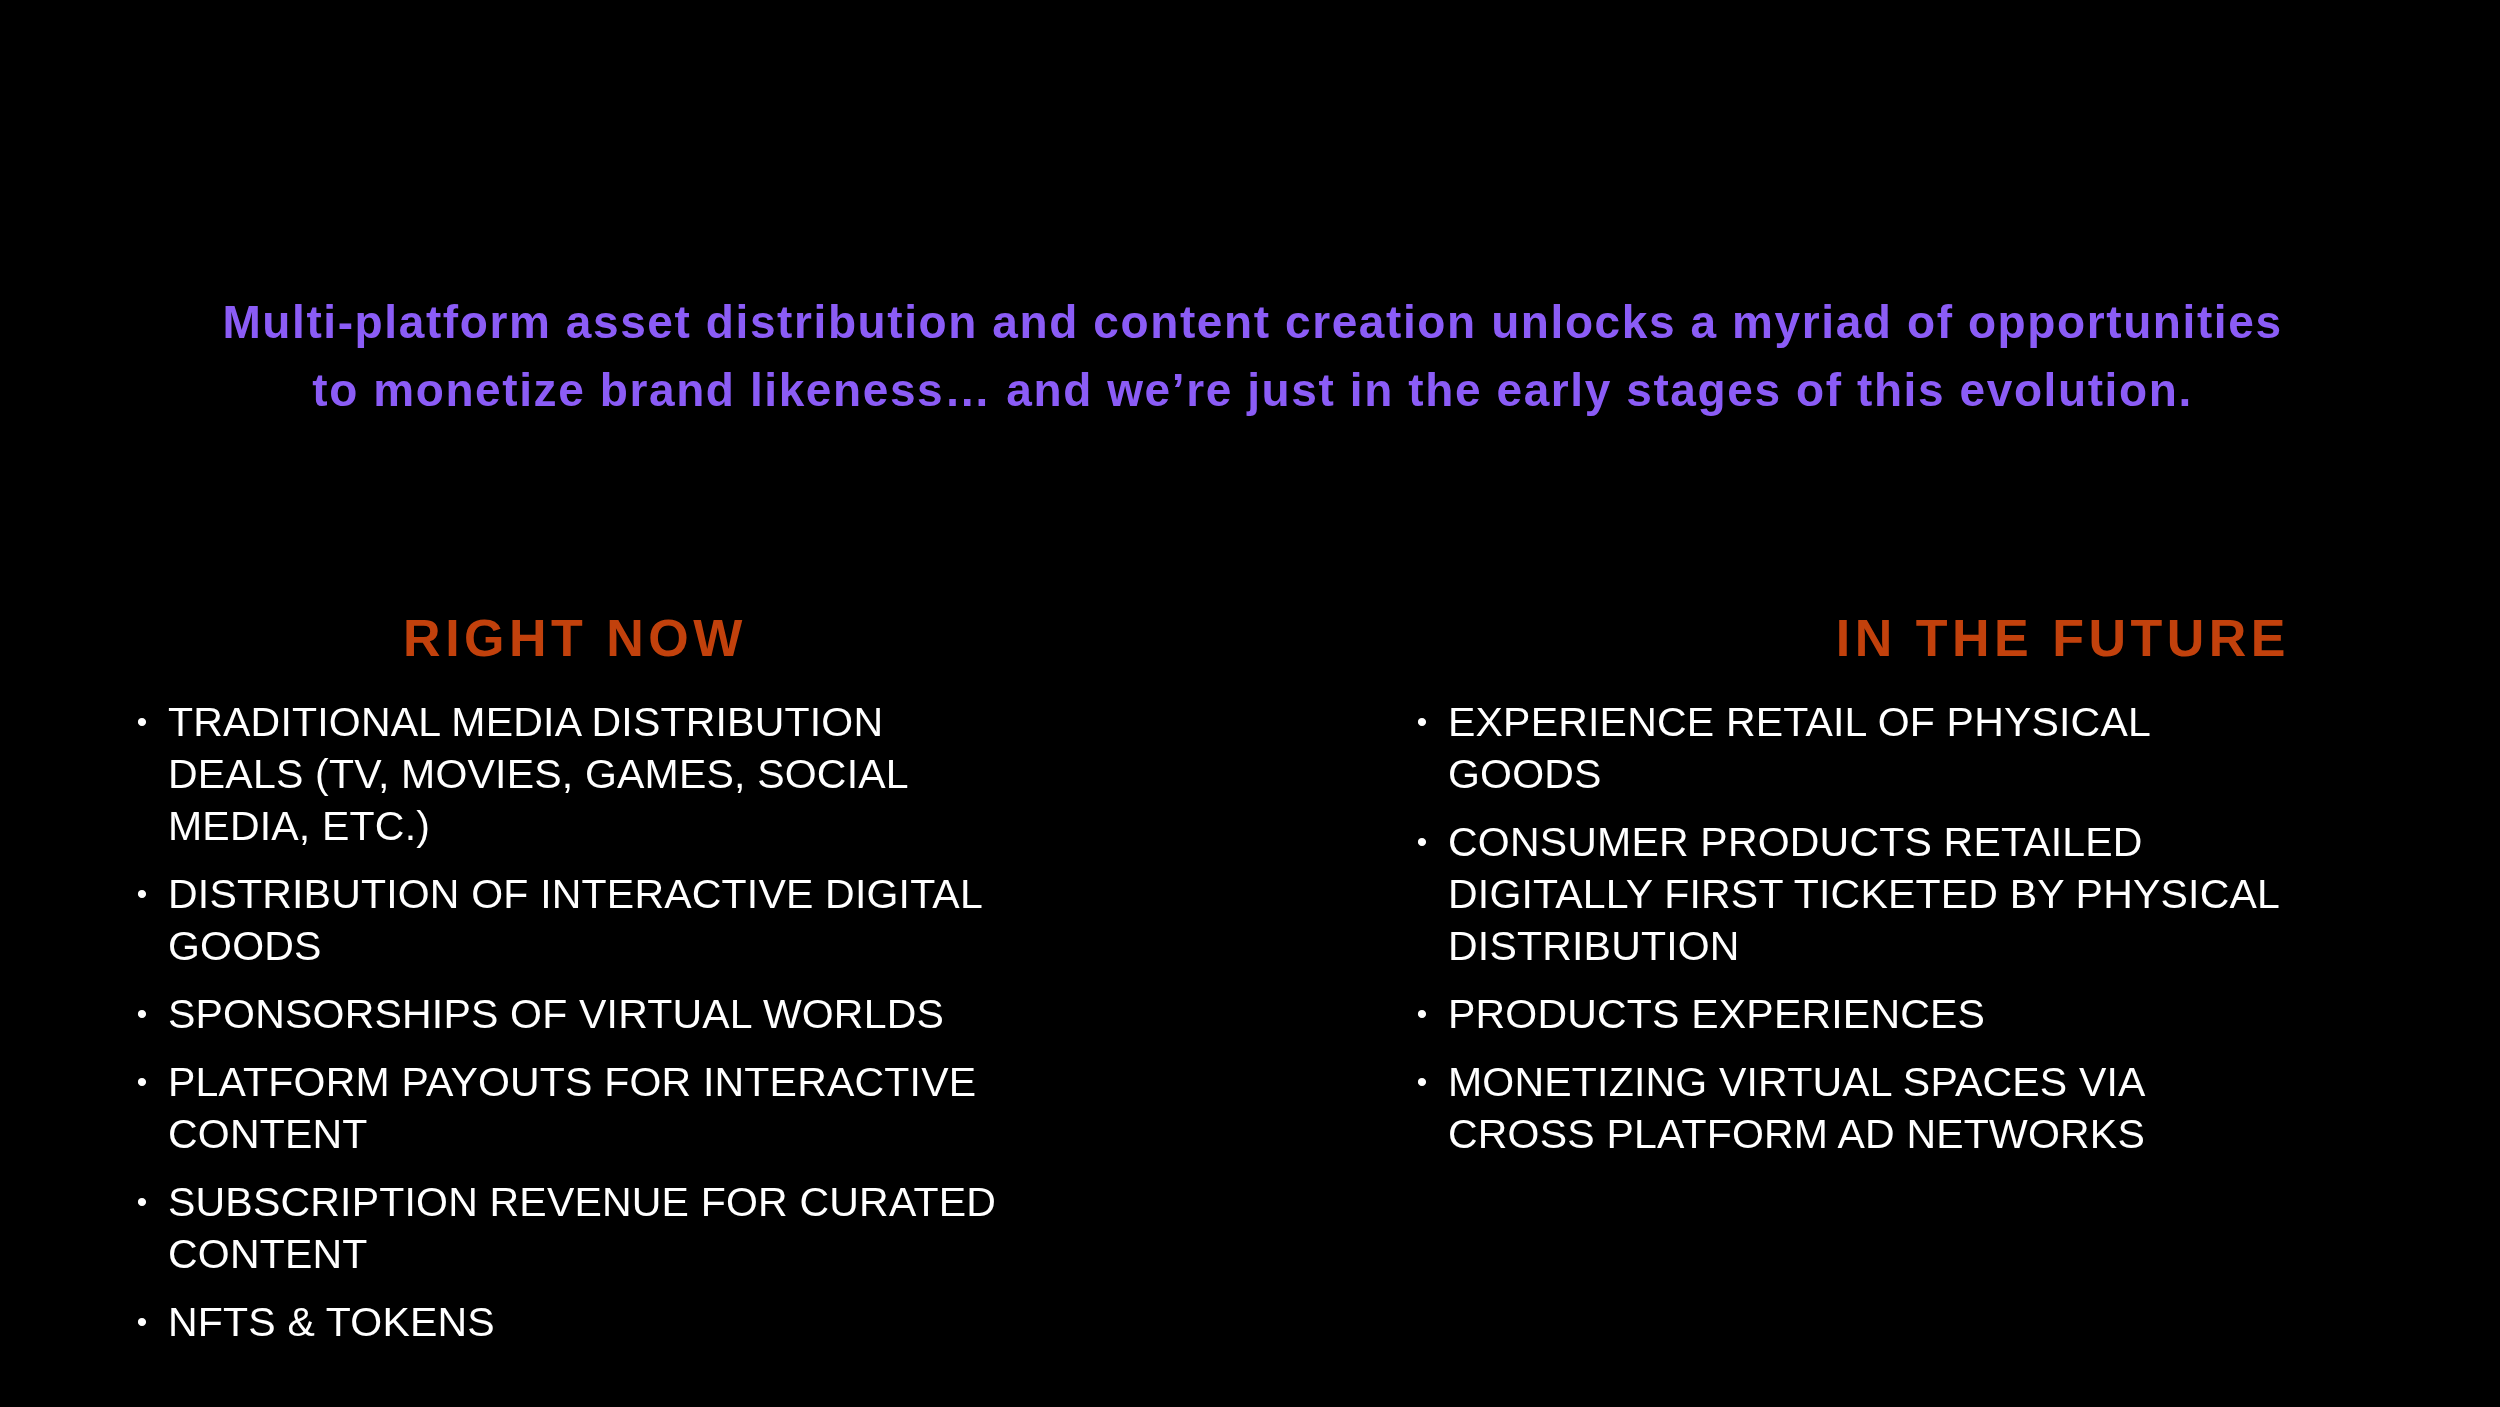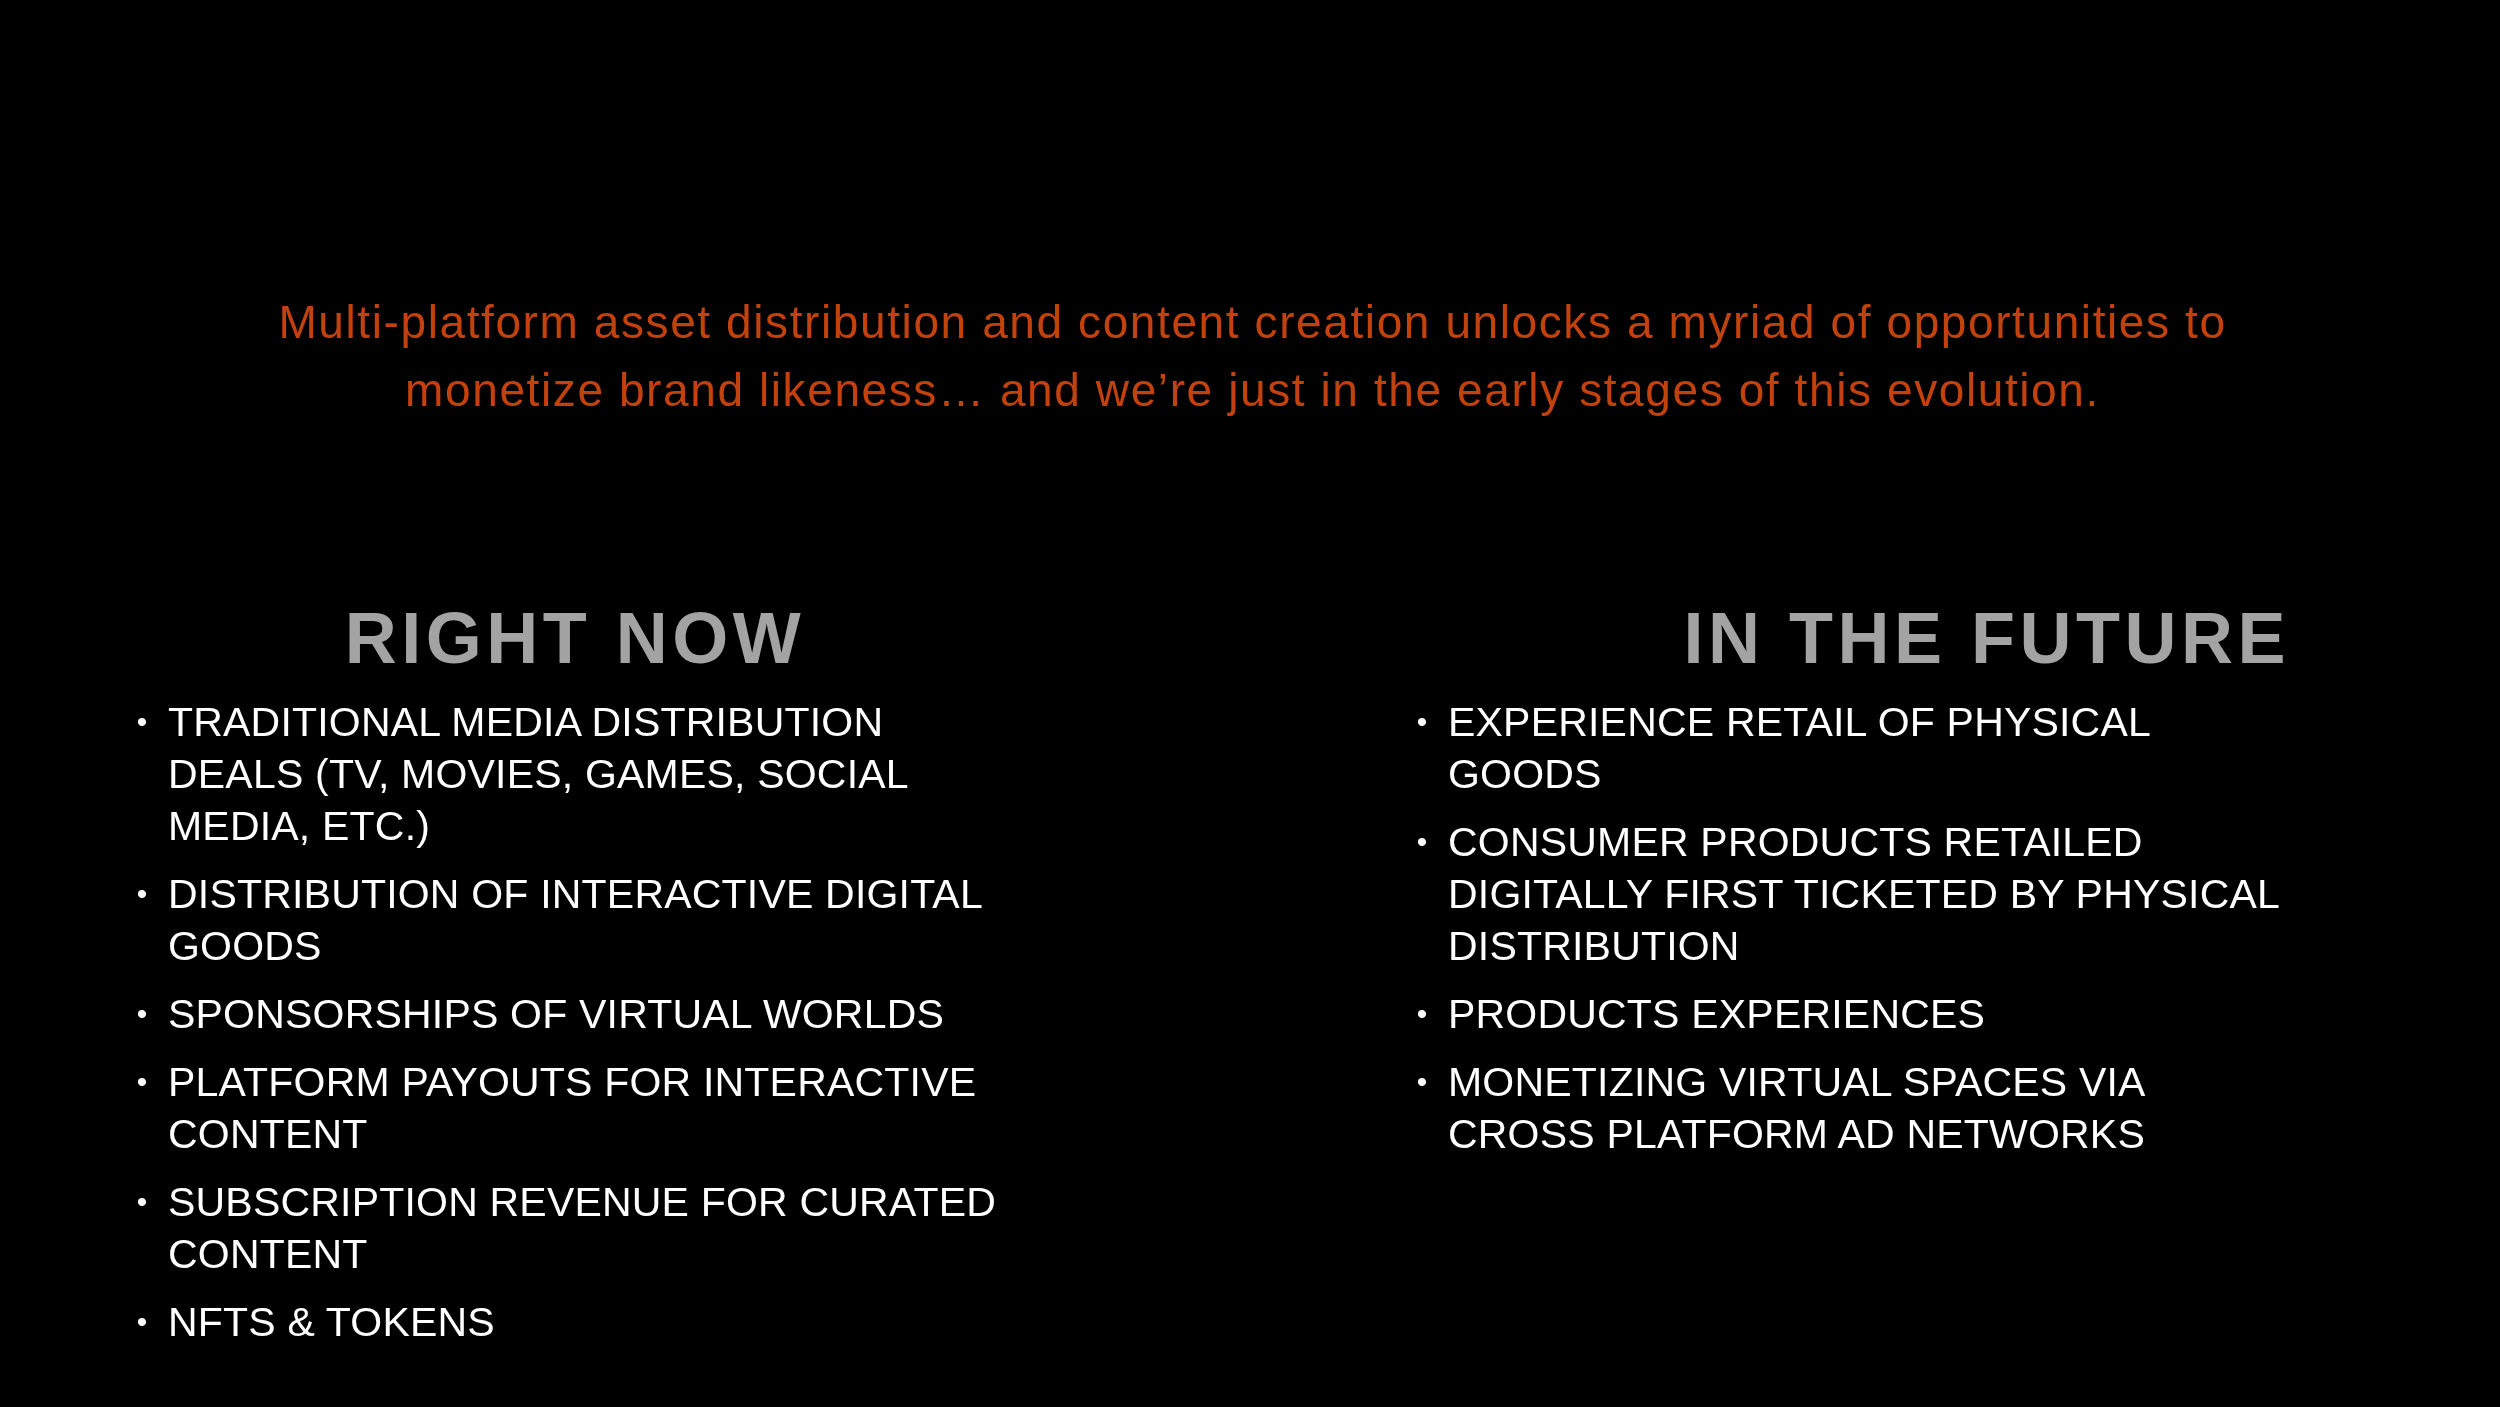--- a/index.html
+++ b/index.html
@@ -23,24 +23,24 @@
   }
 
   
   .headline {
     position: absolute;
     left: 215px;
     top: 288px;
     width: 2075px;
     text-align: center;
     font-size: 46px;
-    font-weight: 400;
+    font-weight: 700;
     line-height: 68px;
     letter-spacing: 1.6px;
-    color: #c2410c;
+    color: #8b5cf6;
     white-space: pre-line;
   }
 
   
   .columns {
     position: absolute;
     left: 0;
     top: 596px;
     width: 2500px;
     height: 760px;
@@ -48,25 +48,25 @@
 
   .column {
     position: absolute;
     top: 0;
     width: 1130px;
   }
   .column.left  { left: 110px; }
   .column.right { left: 1390px; }
 
   .col-heading {
-    font-size: 72px;
+    font-size: 52px;
     font-weight: 700;
     line-height: 84px;
     letter-spacing: 4.5px;
-    color: #a3a3a3;
+    color: #c2410c;
     text-align: center;
     margin: 0 0 14px 0;
     height: 84px;
     white-space: nowrap;
   }
   .column.left .col-heading  { width: 900px; margin-left: 15px; }
   .column.right .col-heading { width: 900px; margin-left: 0px; text-align: right; }
 
   .bullet-list {
     list-style: none;

